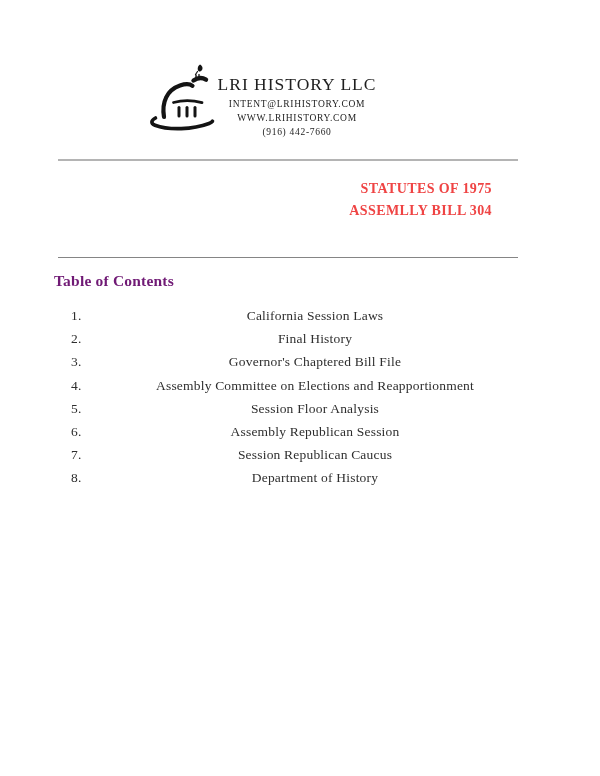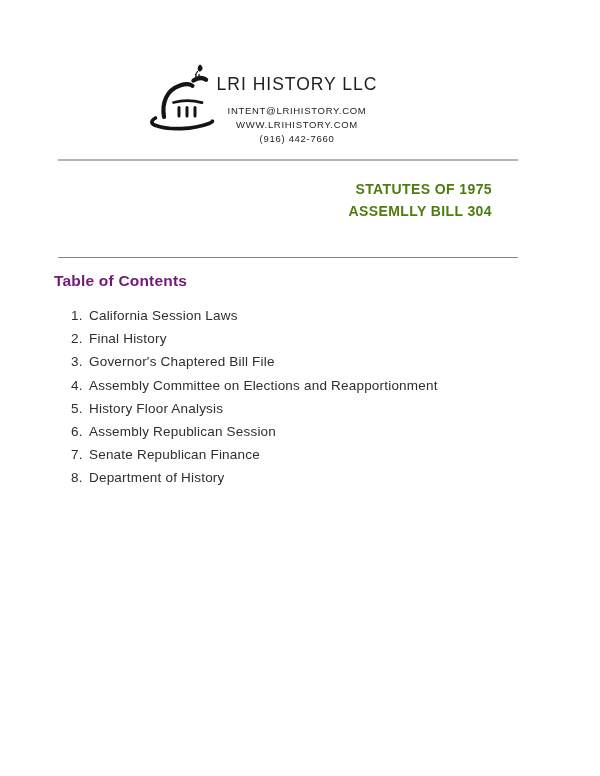--- a/index.html
+++ b/index.html
@@ -5,21 +5,21 @@
   html, body {
     margin: 0;
     padding: 0;
     background: #ffffff;
   }
   .page {
     position: relative;
     width: 600px;
     height: 776px;
     background: #ffffff;
-    font-family: Liberation Sans, sans-serif;
+    font-family: Liberation Serif, serif;
     overflow: hidden;
   }
 
   
   .logo {
     position: absolute;
     left: 145px;
     top: 62px;
     width: 75px;
     height: 75px;
@@ -33,21 +33,21 @@
     color: #1f1f1f;
   }
   .company-name {
     font-size: 17.5px;
     line-height: 19px;
     letter-spacing: 1px;
     color: #1e1e1e;
     white-space: nowrap;
   }
   .contact {
-    margin-top: 10px;
+    margin-top: 3px;
   }
   .contact-line {
     font-size: 9.5px;
     line-height: 14px;
     letter-spacing: 0.7px;
     color: #232323;
     white-space: nowrap;
   }
 
   
@@ -72,21 +72,21 @@
   .statute-block {
     position: absolute;
     left: 0;
     top: 178px;
     width: 492px;
     text-align: right;
     font-weight: 700;
     font-size: 14px;
     line-height: 22px;
     letter-spacing: 0.4px;
-    color: #4d7c0f;
+    color: #ef4444;
   }
   .statute-line { white-space: pre-wrap; }
 
   
   .toc-heading {
     position: absolute;
     left: 54px;
     top: 272px;
     font-weight: 700;
     font-size: 15.5px;
@@ -105,20 +105,21 @@
     font-size: 13.5px;
     color: #2e2e2e;
     letter-spacing: 0.2px;
   }
   .toc-num {
     width: 18px;
     flex: 0 0 18px;
   }
   .toc-title {
     flex: 1;
+    text-align: center;
   }
 
   .logo svg .stroke {
     fill: none;
     stroke: #141414;
     stroke-linecap: round;
     stroke-linejoin: round;
   }
 </style>
 </head>
@@ -181,29 +182,29 @@
     <div class="toc-item">
       <span class="toc-num">3.</span>
       <span class="toc-title">Governor's Chaptered Bill File</span>
     </div>
     <div class="toc-item">
       <span class="toc-num">4.</span>
       <span class="toc-title">Assembly Committee on Elections and Reapportionment</span>
     </div>
     <div class="toc-item">
       <span class="toc-num">5.</span>
-      <span class="toc-title">History Floor Analysis</span>
+      <span class="toc-title">Session Floor Analysis</span>
     </div>
     <div class="toc-item">
       <span class="toc-num">6.</span>
       <span class="toc-title">Assembly Republican Session</span>
     </div>
     <div class="toc-item">
       <span class="toc-num">7.</span>
-      <span class="toc-title">Senate Republican Finance</span>
+      <span class="toc-title">Session Republican Caucus</span>
     </div>
     <div class="toc-item">
       <span class="toc-num">8.</span>
       <span class="toc-title">Department of History</span>
     </div>
   </div>
 
 </div>
 
 </body></html>

